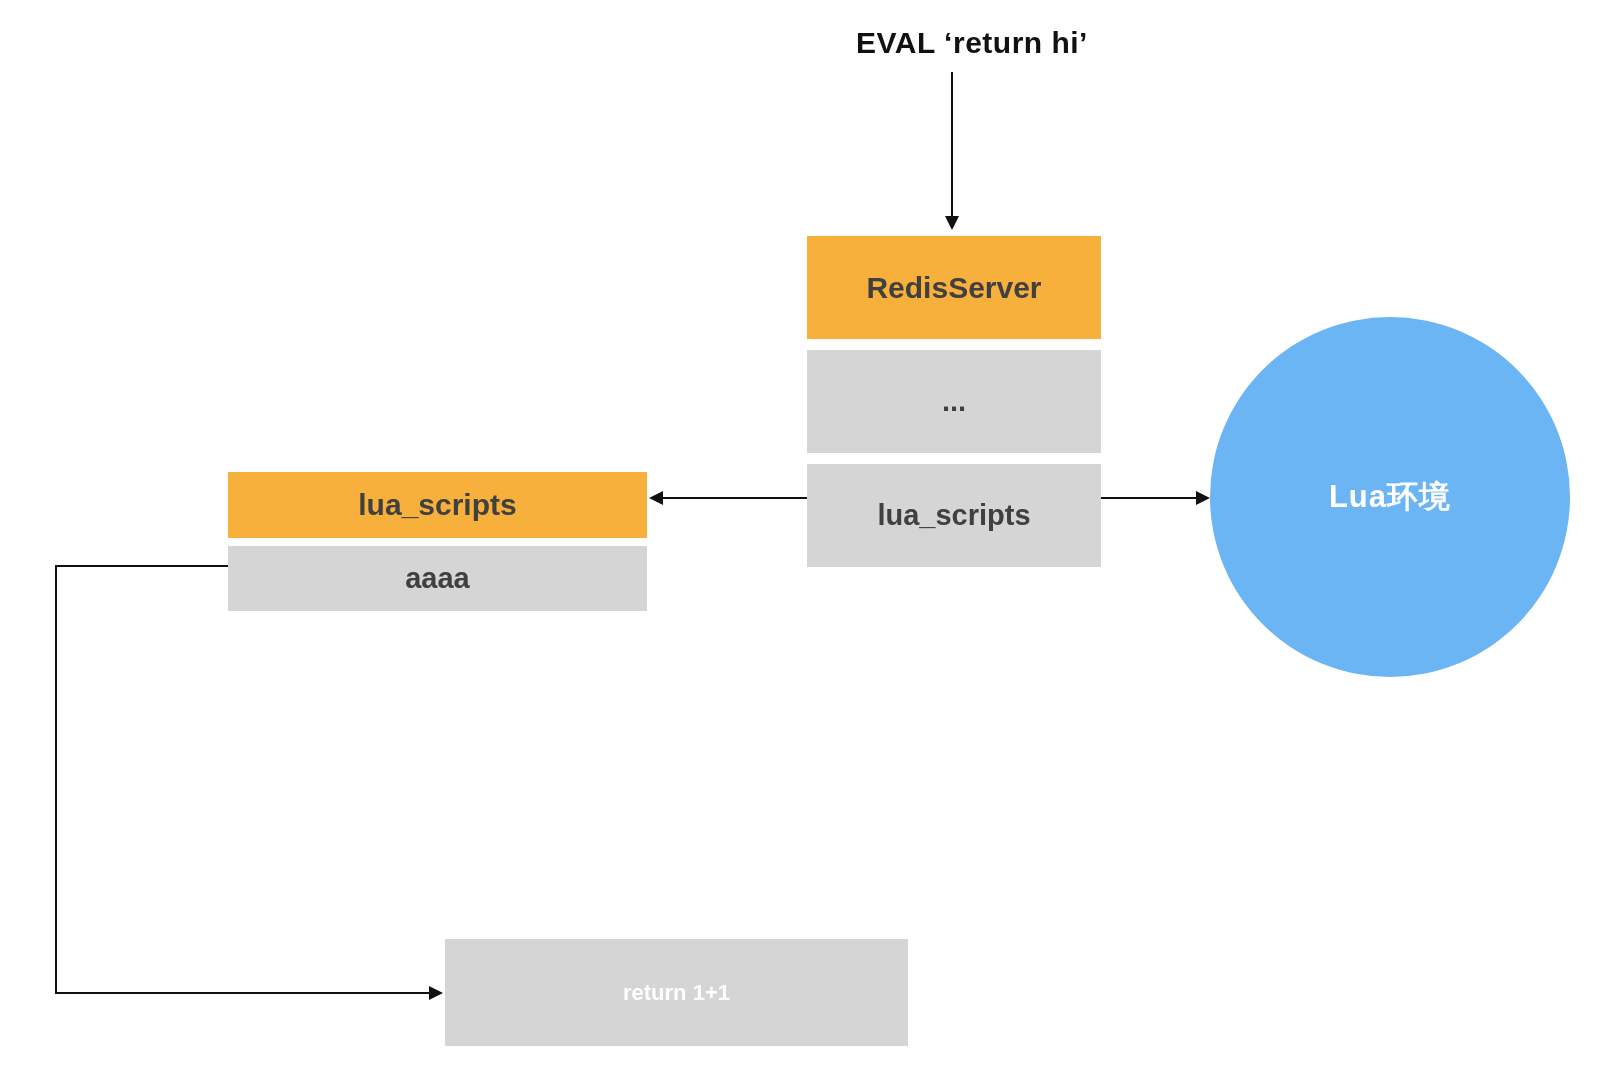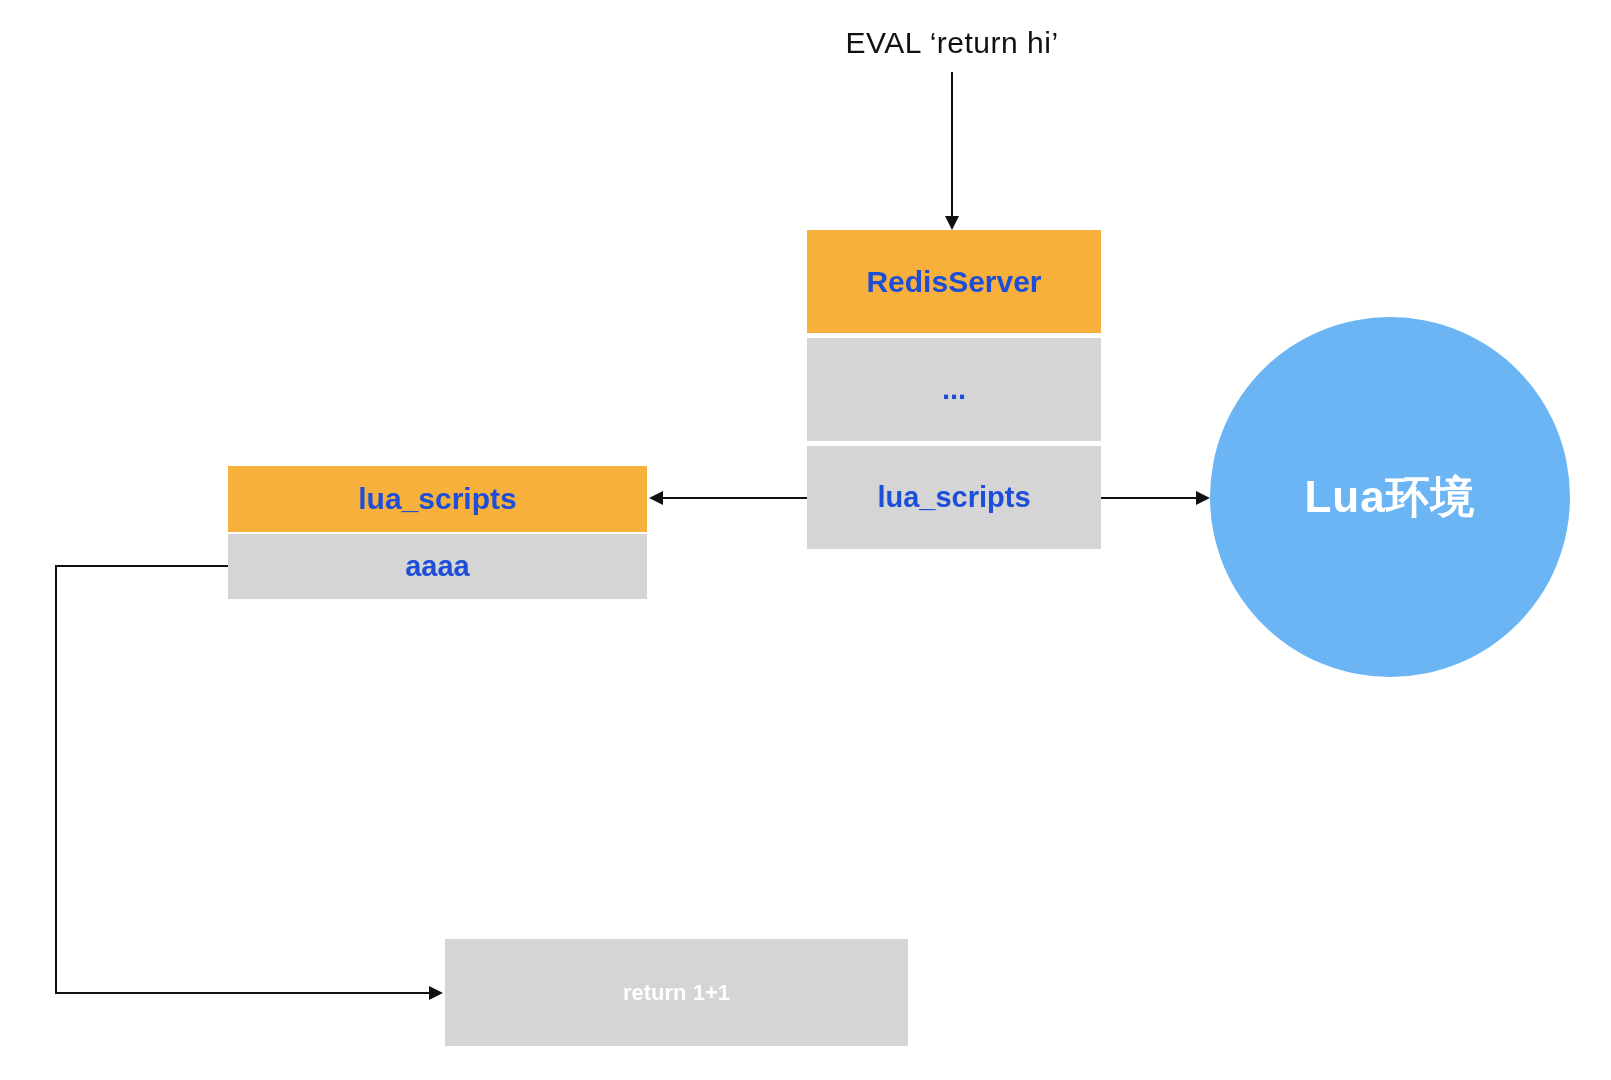--- a/index.html
+++ b/index.html
@@ -14,22 +14,23 @@
     background: #ffffff;
   }
   .connectors {
     position: absolute; left: 0; top: 0;
     width: 1611px; height: 1080px;
     pointer-events: none;
   }
   .label-text {
     position: absolute;
     color: #111111;
-    font-weight: 400;
+    font-weight: 700;
     white-space: nowrap;
+    margin-left: 20px;
   }
   .eval-label {
     left: 952px; top: 26px;
     transform: translateX(-50%);
     font-size: 30px;
     letter-spacing: 0.5px;
   }
   .stack {
     position: absolute;
     display: flex;
@@ -45,38 +46,39 @@
     gap: 2px;
   }
   .scripts-stack .cell-hdr { height: 66px; }
   .scripts-stack .cell { height: 65px; }
   .cell, .cell-hdr {
     display: flex;
     align-items: center;
     justify-content: center;
     font-weight: 700;
     font-size: 29px;
-    color: #1d4ed8;
+    color: #404040;
+    margin-top: 6px;
   }
   .hdr-orange { background: #F7B03C; font-size: 30px; }
   .row-gray  { background: #D5D5D5; }
   .lua-circle {
     position: absolute;
     left: 1210px; top: 317px;
     width: 360px; height: 360px;
     border-radius: 50%;
     background: #6BB5F5;
     display: flex;
     align-items: center;
     justify-content: center;
   }
   .lua-circle span {
     color: #ffffff;
     font-weight: 700;
-    font-size: 44px;
+    font-size: 31px;
     letter-spacing: 1px;
   }
   .script-body-box {
     position: absolute;
     left: 445px; top: 939px;
     width: 463px; height: 107px;
     background: #D5D5D5;
     display: flex;
     align-items: center;
     justify-content: center;

